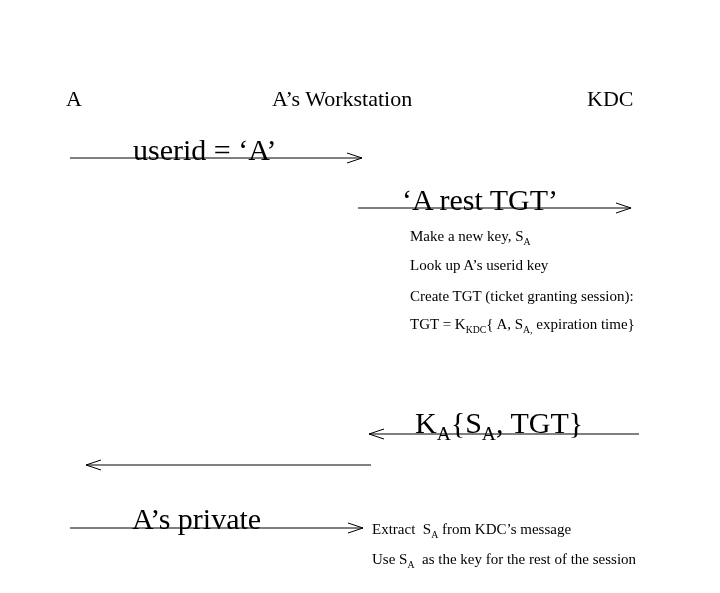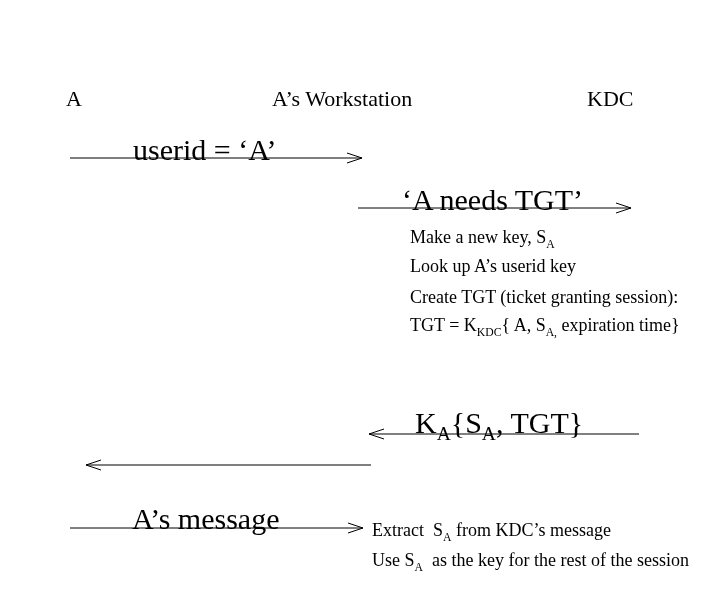--- a/index.html
+++ b/index.html
@@ -20,21 +20,21 @@
     white-space: pre;
   }
   .msg-label {
     position: absolute;
     font-size: 30px;
     line-height: 1.1;
     white-space: pre;
   }
   .note {
     position: absolute;
-    font-size: 18px;
+    font-size: 15px;
     line-height: 1.2;
     white-space: pre;
     text-align: right;
   }
   sub {
     font-size: 0.65em;
     line-height: 0;
   }
   .arrow {
     position: absolute;
@@ -54,21 +54,21 @@
   <span class="actor" style="left:66px; top:87px">A</span>
   <span class="actor" style="left:272px; top:87px">A’s Workstation</span>
   <span class="actor" style="left:587px; top:87px">KDC</span>
 
   <span class="msg-label" style="left:133px; top:133px">userid = ‘A’</span>
   <svg class="arrow" style="left:70px; top:151px" width="294" height="14">
     <line x1="0" y1="7" x2="292" y2="7"></line>
     <polyline points="277,2 292,7 277,12"></polyline>
   </svg>
 
-  <span class="msg-label" style="left:402px; top:183px">‘A needs TGT’</span>
+  <span class="msg-label" style="left:402px; top:183px">‘A rest TGT’</span>
   <svg class="arrow" style="left:358px; top:201px" width="275" height="14">
     <line x1="0" y1="7" x2="273" y2="7"></line>
     <polyline points="258,2 273,7 258,12"></polyline>
   </svg>
 
   <div class="note" style="left:410px; top:227px">Make a new key, S<sub>A</sub></div>
   <div class="note" style="left:410px; top:256px">Look up A’s userid key</div>
   <div class="note" style="left:410px; top:287px">Create TGT (ticket granting session):</div>
   <div class="note" style="left:410px; top:315px">TGT = K<sub>KDC</sub>{ A, S<sub>A,</sub> expiration time}</div>
 
@@ -76,21 +76,21 @@
   <svg class="arrow" style="left:367px; top:427px" width="273" height="14">
     <line x1="2" y1="7" x2="272" y2="7"></line>
     <polyline points="17,2 2,7 17,12"></polyline>
   </svg>
 
   <svg class="arrow" style="left:84px; top:458px" width="288" height="14">
     <line x1="2" y1="7" x2="287" y2="7"></line>
     <polyline points="17,2 2,7 17,12"></polyline>
   </svg>
 
-  <span class="msg-label" style="left:132px; top:502px">A’s message</span>
+  <span class="msg-label" style="left:132px; top:502px">A’s private</span>
   <svg class="arrow" style="left:70px; top:521px" width="295" height="14">
     <line x1="0" y1="7" x2="293" y2="7"></line>
     <polyline points="278,2 293,7 278,12"></polyline>
   </svg>
 
   <div class="note" style="left:372px; top:520px">Extract  S<sub>A</sub> from KDC’s message</div>
   <div class="note" style="left:372px; top:550px">Use S<sub>A</sub>  as the key for the rest of the session</div>
 
 </div>
 

